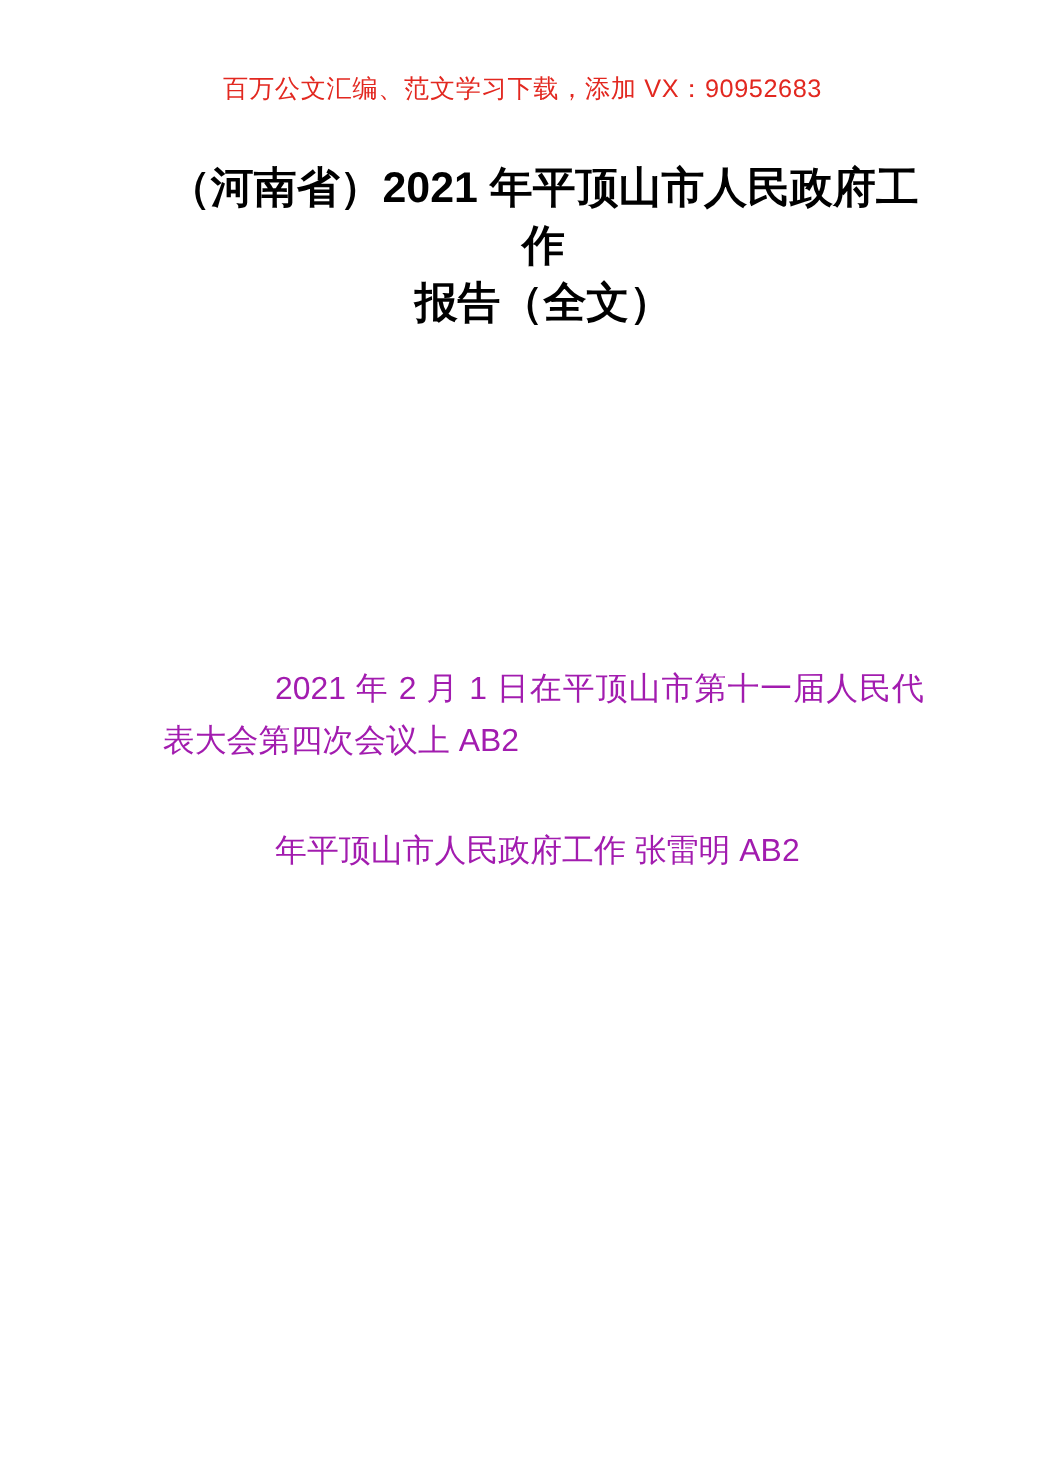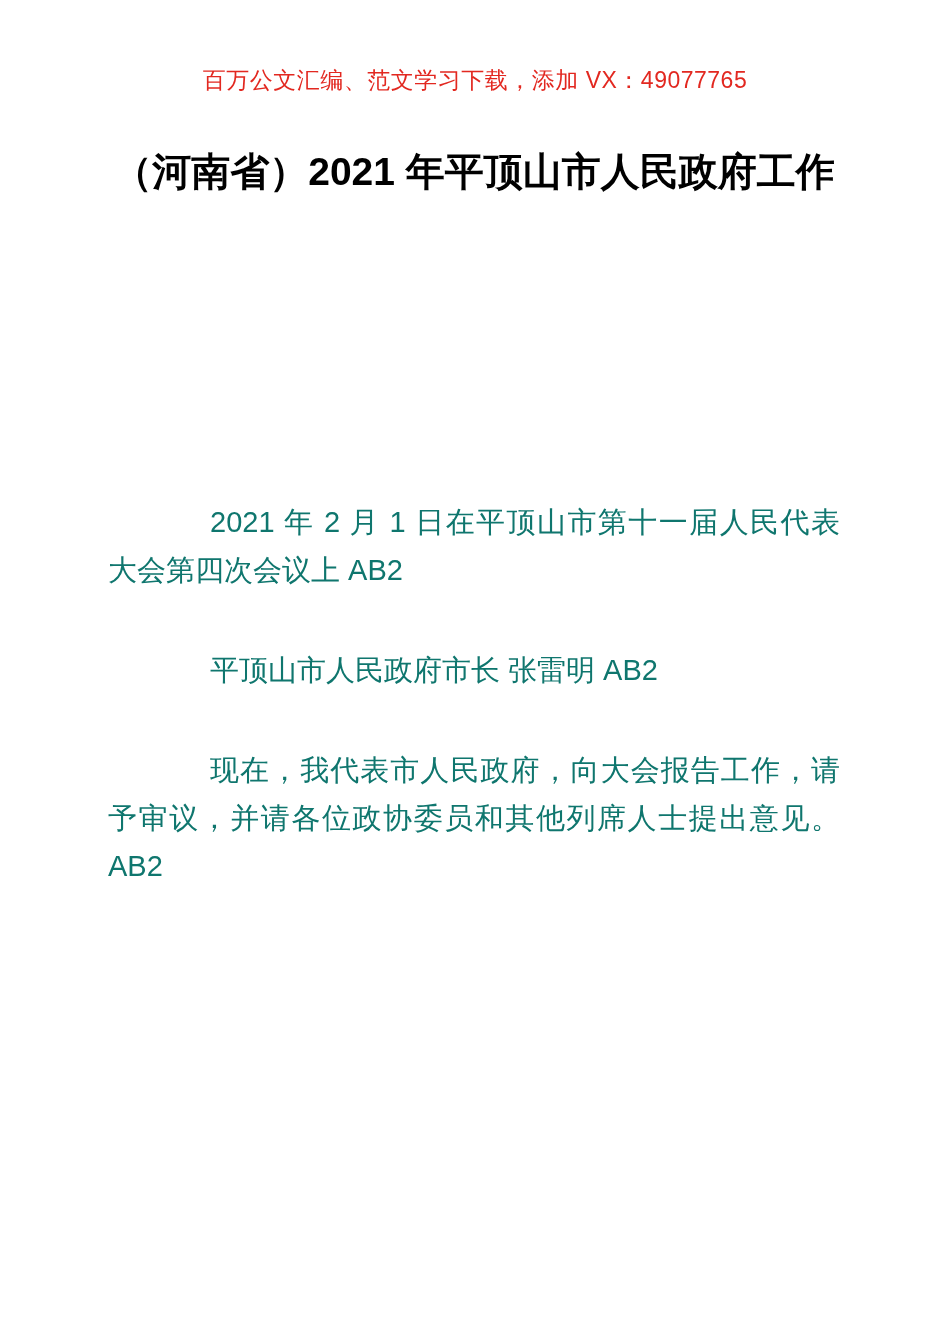--- a/index.html
+++ b/index.html
@@ -20,20 +20,21 @@
     padding-top: 67px;
     text-align: center;
     font-size: 23px;
     line-height: 27px;
     color: #e22820;
     letter-spacing: 0.5px;
   }
   .content {
     padding-left: 108px;
     padding-right: 110px;
+    margin-left: 40px;
   }
   .doc-title {
     margin-top: 52px;
     text-align: center;
     font-size: 39px;
     font-weight: bold;
     line-height: 52px;
     color: #000000;
   }
   .doc-title .title-line {
@@ -41,37 +42,37 @@
   }
   .doc-body {
     margin-top: 300px;
   }
   .doc-body p {
     margin: 0 0 52px 0;
     font-size: 29px;
     line-height: 48px;
     text-indent: 102px;
     text-align: justify;
-    color: #0f766e;
+    color: #a21caf;
   }
 </style>
 </head>
 <body>
 
 <div class="page">
 
-  <div class="watermark">百万公文汇编、范文学习下载，添加 VX：49077765</div>
+  <div class="watermark">百万公文汇编、范文学习下载，添加 VX：90952683</div>
 
   <div class="content">
 
     <h1 class="doc-title">
       <span class="title-line">（河南省）2021 年平顶山市人民政府工作</span>
+      <span class="title-line">报告（全文）</span>
     </h1>
 
     <div class="doc-body">
       <p>2021 年 2 月 1 日在平顶山市第十一届人民代表大会第四次会议上 AB2</p>
-      <p>平顶山市人民政府市长 张雷明 AB2</p>
-      <p>现在，我代表市人民政府，向大会报告工作，请予审议，并请各位政协委员和其他列席人士提出意见。AB2</p>
+      <p>年平顶山市人民政府工作 张雷明 AB2</p>
     </div>
 
   </div>
 
 </div>
 
 </body></html>

